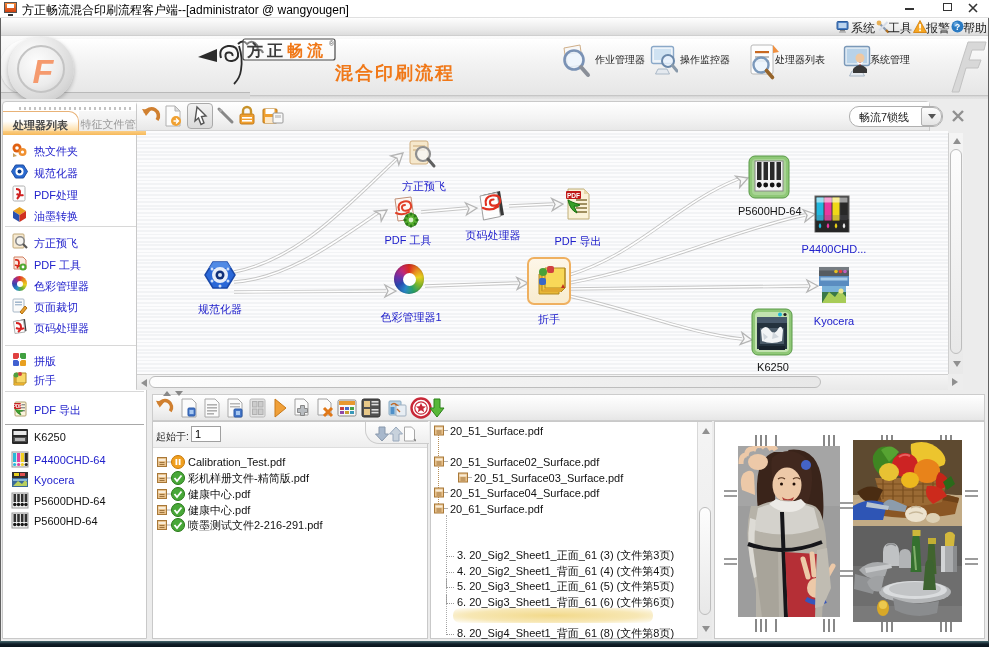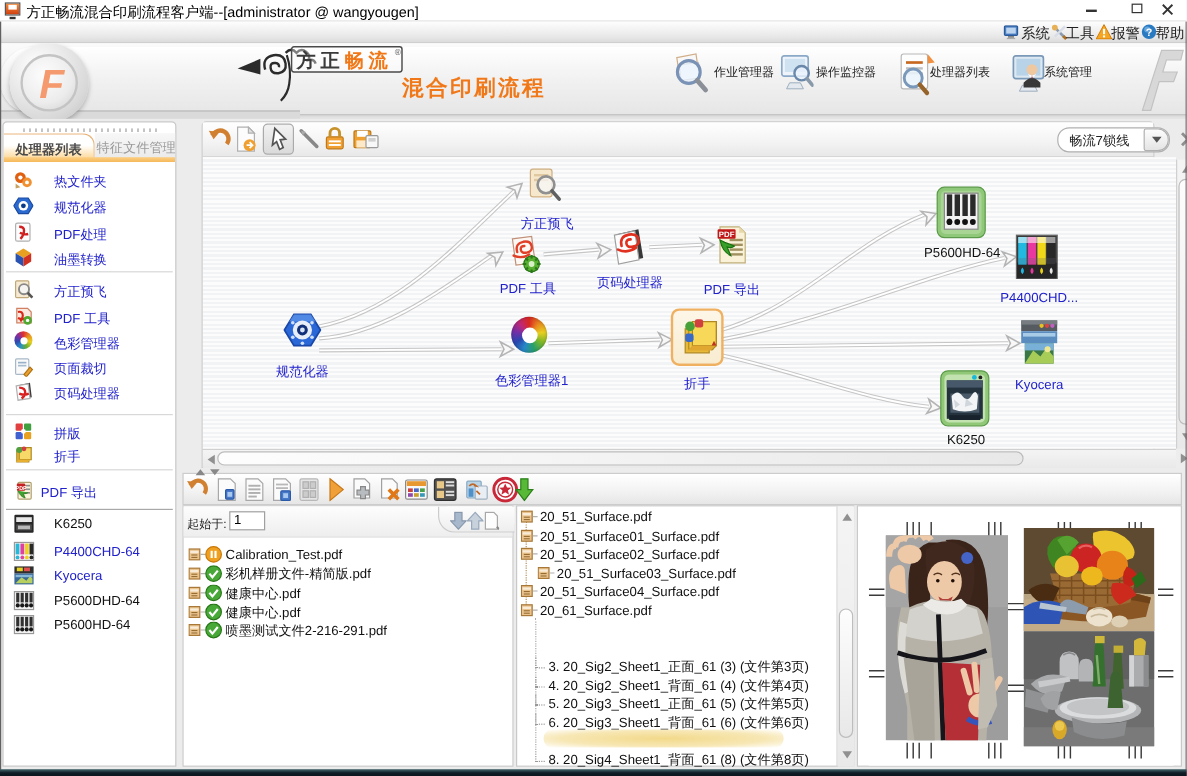--- a/index.html
+++ b/index.html
@@ -31,27 +31,27 @@
 
 
 #sidebar { left:2px; top:101px; width:145px; height:538px; border-radius:4px 4px 0 0; overflow:hidden; }
 #sidetabs { position:absolute; left:0; top:0; width:100%; height:33px; }
 #sidetabs .grip { position:absolute; left:16px; top:5px; width:112px;
   background:repeating-linear-gradient(90deg,#c4c4c4 0 2px, transparent 2px 5px); height:3px; }
 .tab1 { position:absolute; left:0; top:9px; width:76px; height:24px; background:linear-gradient(#ffffff 40%,#fdd794 90%,#f9c463); border-radius:0 10px 0 0; border-top:1px solid #e8b277; border-right:1px solid #e8b277; font-size:11px; font-weight:bold; color:#4a4a4a; text-align:center; line-height:26px; z-index:2;}
 .tab2 { position:absolute; left:76px; top:9px; width:69px; height:24px; background:linear-gradient(#f7f7f7,#e9e9e9); font-size:11px; color:#9a9a9a; text-align:center; line-height:26px; }
 #sidetabs .understrip { position:absolute; left:0; top:29px; width:100%; height:4px; background:linear-gradient(#fbce84,#f6b95a); z-index:3;}
 .sitem { position:absolute; left:8px; height:18px; font-size:11px; color:#2121cc; white-space:nowrap; }
-.sitem .lbl { position:absolute; left:34px; top:3px; }
+.sitem .lbl { position:absolute; left:23px; top:3px; }
 .sitem.dark .lbl { color:#111; }
 .sitem svg { position:absolute; left:0; top:0; }
 .ssep { position:absolute; left:2px; width:139px; height:1px; background:#d8d8d8; }
 
 
-#canvaspanel { left:168px; top:101px; width:794px; height:289px; border-radius:4px 4px 0 0;text-decoration:underline; }
+#canvaspanel { left:136px; top:101px; width:794px; height:289px; border-radius:4px 4px 0 0;text-decoration:underline; }
 #ctoolbar { position:absolute; left:0; top:0; width:100%; height:29px; background:linear-gradient(#ffffff,#f3f3f3 60%,#e8e8e8); border-bottom:1px solid #d6d6d6; }
 #ccanvas { position:absolute; left:0; top:29px; width:811px; height:243px; overflow:hidden; }
 .node { position:absolute; }
 .nlabel { position:absolute; font-size:11px; color:#2121cc; text-align:center; white-space:nowrap; }
 .nlabel.dark { color:#111; }
 
 .sb { position:absolute; background:linear-gradient(#f4f4f4,#e9e9e9); }
 .sbthumb { position:absolute; background:linear-gradient(90deg,#fdfdfd,#e8e8e8); border:1px solid #bdbdbd; border-radius:7px; }
 .sbthumbh { position:absolute; background:linear-gradient(180deg,#fdfdfd,#e8e8e8); border:1px solid #bdbdbd; border-radius:7px; }
 .arr { position:absolute; width:0; height:0; }
@@ -727,35 +727,28 @@
 <div id="bmid" class="panel stripes">
   <div class="abs" style="left:7px;top:12px;width:1px;height:72px;border-left:1px dotted #b89058;"></div>
     <div class="abs" style="left:15px;top:93px;width:1px;height:110px;border-left:1px dotted #aaa;"></div>
     <div class="trow" style="left:3px;top:2px;text-align:center;"><svg width="250" height="14" viewBox="0 0 250 14">
         <rect x="0.5" y="2" width="9" height="9" fill="#e9c28c" stroke="#a87838"></rect>
         <rect x="1.5" y="3.5" width="7" height="2" fill="#f8ecd8"></rect>
         <path d="M2.5 7 h5 M2.5 9 h5" stroke="#8a6028" stroke-width="0.8"></path>
         <line x1="10" y1="6.5" x2="14" y2="6.5" stroke="#b0b0b0"></line>
         <text x="16" y="10.5" font-size="11" fill="#111" font-family="Liberation Sans">20_51_Surface.pdf</text>
       </svg></div>
-  <div class="trow" style="left:3px;top:17.5px;"><svg width="250" height="14" viewBox="0 0 250 14">
-        <rect x="0.5" y="2" width="9" height="9" fill="#e9c28c" stroke="#a87838"></rect>
-        <rect x="1.5" y="3.5" width="7" height="2" fill="#f8ecd8"></rect>
-        <path d="M2.5 7 h5 M2.5 9 h5" stroke="#8a6028" stroke-width="0.8"></path>
-        <line x1="10" y1="6.5" x2="14" y2="6.5" stroke="#b0b0b0"></line>
-        <text x="16" y="10.5" font-size="11" fill="#111" font-family="Liberation Sans">20_51_Surface01_Surface.pdf</text>
-      </svg></div>
   <div class="trow" style="left:3px;top:33px;"><svg width="250" height="14" viewBox="0 0 250 14">
         <rect x="0.5" y="2" width="9" height="9" fill="#e9c28c" stroke="#a87838"></rect>
         <rect x="1.5" y="3.5" width="7" height="2" fill="#f8ecd8"></rect>
         <path d="M2.5 7 h5 M2.5 9 h5" stroke="#8a6028" stroke-width="0.8"></path>
         <line x1="10" y1="6.5" x2="14" y2="6.5" stroke="#b0b0b0"></line>
         <text x="16" y="10.5" font-size="11" fill="#111" font-family="Liberation Sans">20_51_Surface02_Surface.pdf</text>
       </svg></div>
-  <div class="trow" style="left:3px;top:48.5px;padding-left:14px;"><svg width="250" height="14" viewBox="0 0 250 14">
+  <div class="trow" style="left:13px;top:48.5px;padding-left:14px;"><svg width="250" height="14" viewBox="0 0 250 14">
         <rect x="0.5" y="2" width="9" height="9" fill="#e9c28c" stroke="#a87838"></rect>
         <rect x="1.5" y="3.5" width="7" height="2" fill="#f8ecd8"></rect>
         <path d="M2.5 7 h5 M2.5 9 h5" stroke="#8a6028" stroke-width="0.8"></path>
         <line x1="10" y1="6.5" x2="14" y2="6.5" stroke="#b0b0b0"></line>
         <text x="16" y="10.5" font-size="11" fill="#111" font-family="Liberation Sans">20_51_Surface03_Surface.pdf</text>
       </svg></div>
   <div class="trow" style="left:3px;top:64px;"><svg width="250" height="14" viewBox="0 0 250 14">
         <rect x="0.5" y="2" width="9" height="9" fill="#e9c28c" stroke="#a87838"></rect>
         <rect x="1.5" y="3.5" width="7" height="2" fill="#f8ecd8"></rect>
         <path d="M2.5 7 h5 M2.5 9 h5" stroke="#8a6028" stroke-width="0.8"></path>

